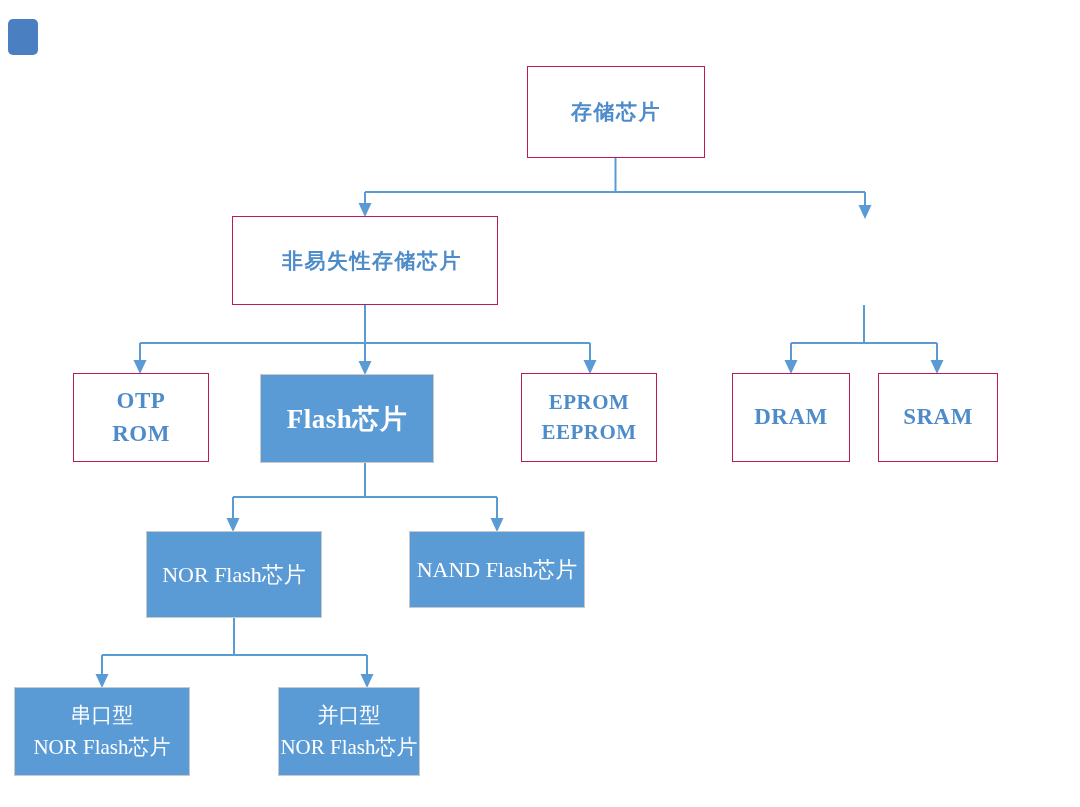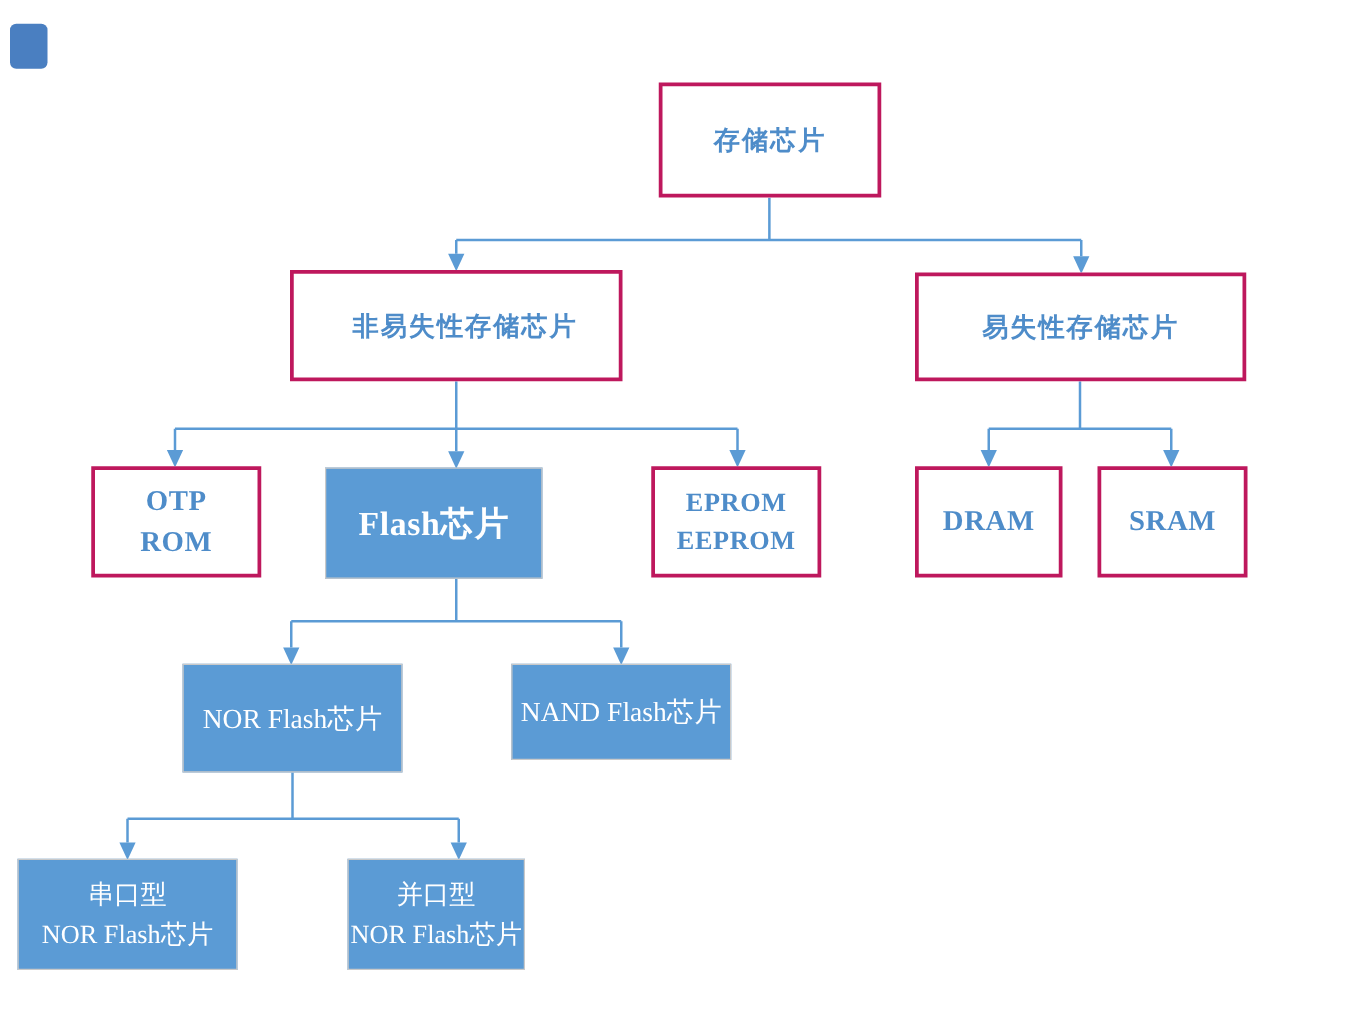--- a/index.html
+++ b/index.html
@@ -14,21 +14,21 @@
   .node{
     position:absolute;
     box-sizing:border-box;
     display:flex;align-items:center;justify-content:center;
     text-align:center;
     white-space:pre-line;
   }
   .node .lbl{white-space:pre-line;}
   .outlined{
     background:#ffffff;
-    border:3px solid #be185d;
+    border:1px solid #be185d;
     color:#4E8CC9;
   }
   .outlined.cjk{
     font-family:"Liberation Sans","DejaVu Sans",sans-serif;
     font-size:21px;
     font-weight:600;
     letter-spacing:1.5px;
   }
   .outlined.latin{
     font-family:"Liberation Serif","DejaVu Serif",serif;
@@ -98,23 +98,20 @@
     </g>
   </svg>
 
   <div class="node outlined cjk" style="left:527px;top:66px;width:178px;height:92px;">
     <span class="lbl">存储芯片</span>
   </div>
 
   <div class="node outlined cjk" style="left:232px;top:216px;width:266px;height:89px;padding-left:14px;">
     <span class="lbl">非易失性存储芯片</span>
   </div>
-  <div class="node outlined cjk" style="left:732px;top:218px;width:265px;height:87px;">
-    <span class="lbl">易失性存储芯片</span>
-  </div>
 
   <div class="node outlined latin" style="left:73px;top:373px;width:136px;height:89px;">
     <span class="lbl">OTP
 ROM</span>
   </div>
   <div class="node filled big" style="left:260px;top:374px;width:174px;height:89px;">
     <span class="lbl">Flash芯片</span>
   </div>
   <div class="node outlined latin" style="left:521px;top:373px;width:136px;height:89px;font-size:21px;">
     <span class="lbl">EPROM

